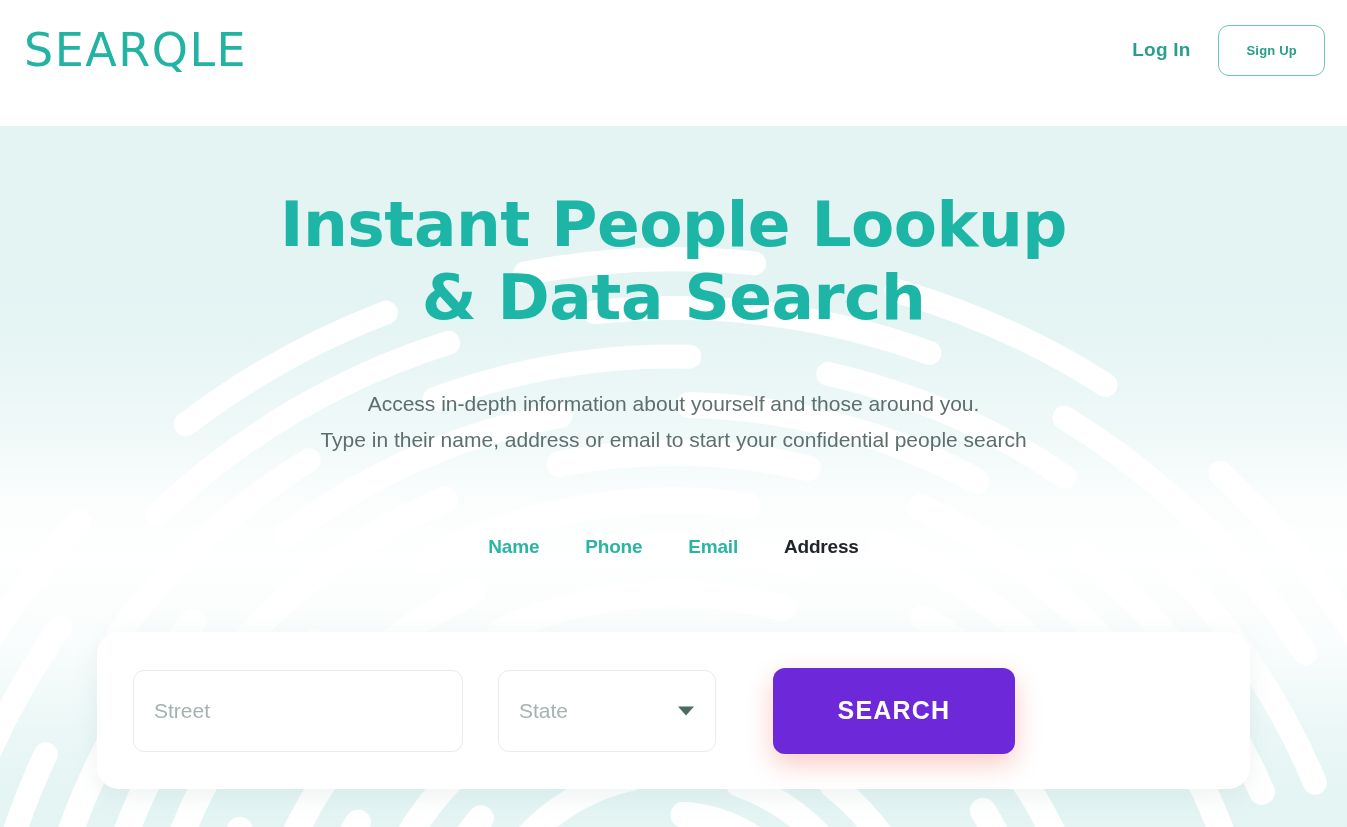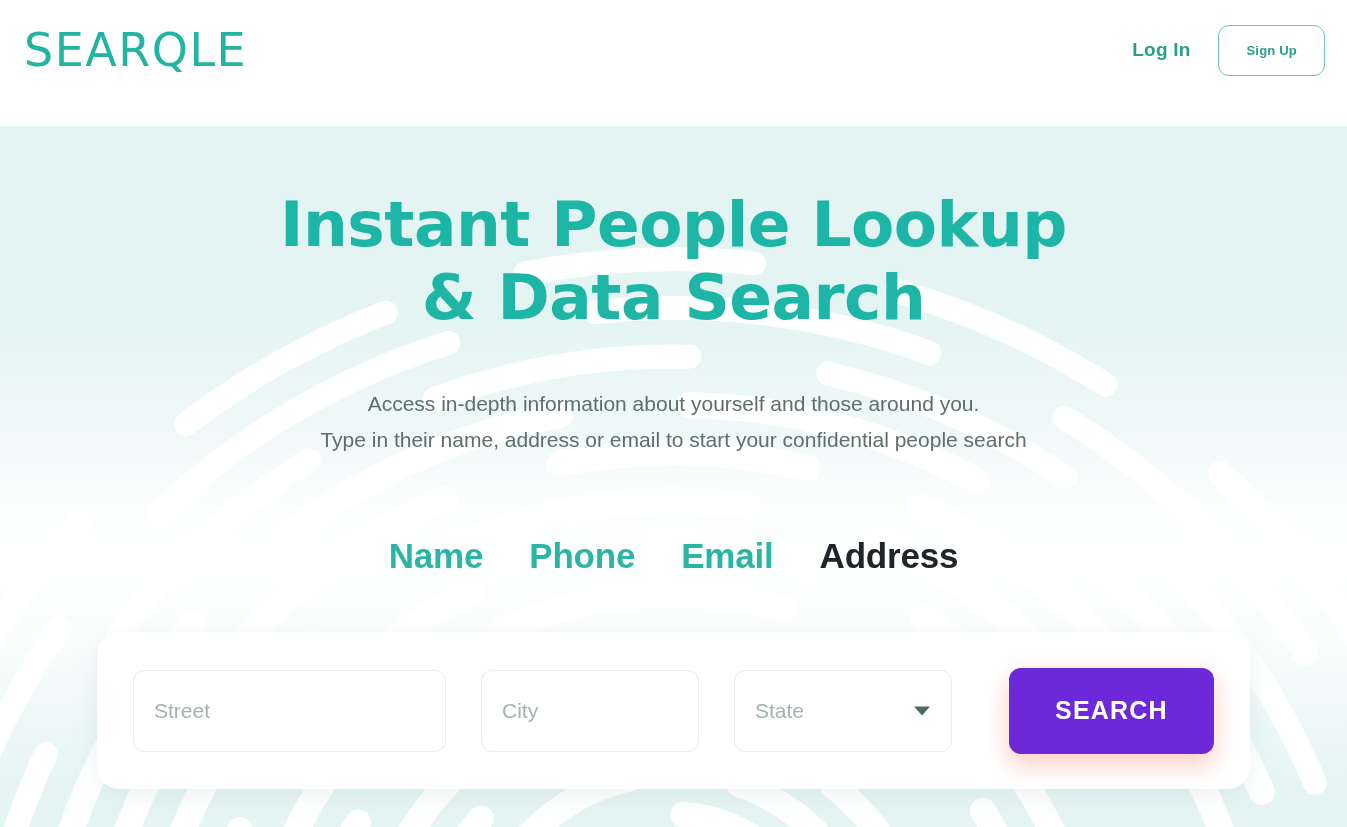--- a/index.html
+++ b/index.html
@@ -145,21 +145,21 @@
   
   .search-tabs {
     margin-top: 78px;
     display: flex;
     justify-content: center;
     align-items: baseline;
     gap: 46px;
   }
 
   .tab {
-    font-size: 35px;
+    font-size: 19px;
     font-weight: 700;
     color: #2cb5a4;
     background: none;
     border: none;
     cursor: pointer;
     padding: 0;
     font-family: "Liberation Sans", sans-serif;
     letter-spacing: -0.2px;
     white-space: nowrap;
   }
@@ -300,21 +300,20 @@
         <button class="tab">Phone</button>
         <button class="tab">Email</button>
         <button class="tab is-active">Address</button>
       </div>
     </div>
 
     <div class="search-card">
 
       <input class="field field-street" type="text" placeholder="Street" style="">
 
-      <input class="field field-city" type="text" placeholder="City" style="">
 
       <div class="select-wrap">
         <div class="field-state">State</div>
         <span class="select-caret"></span>
       </div>
 
       <button class="search-button">SEARCH</button>
     </div>
 
   </section>

